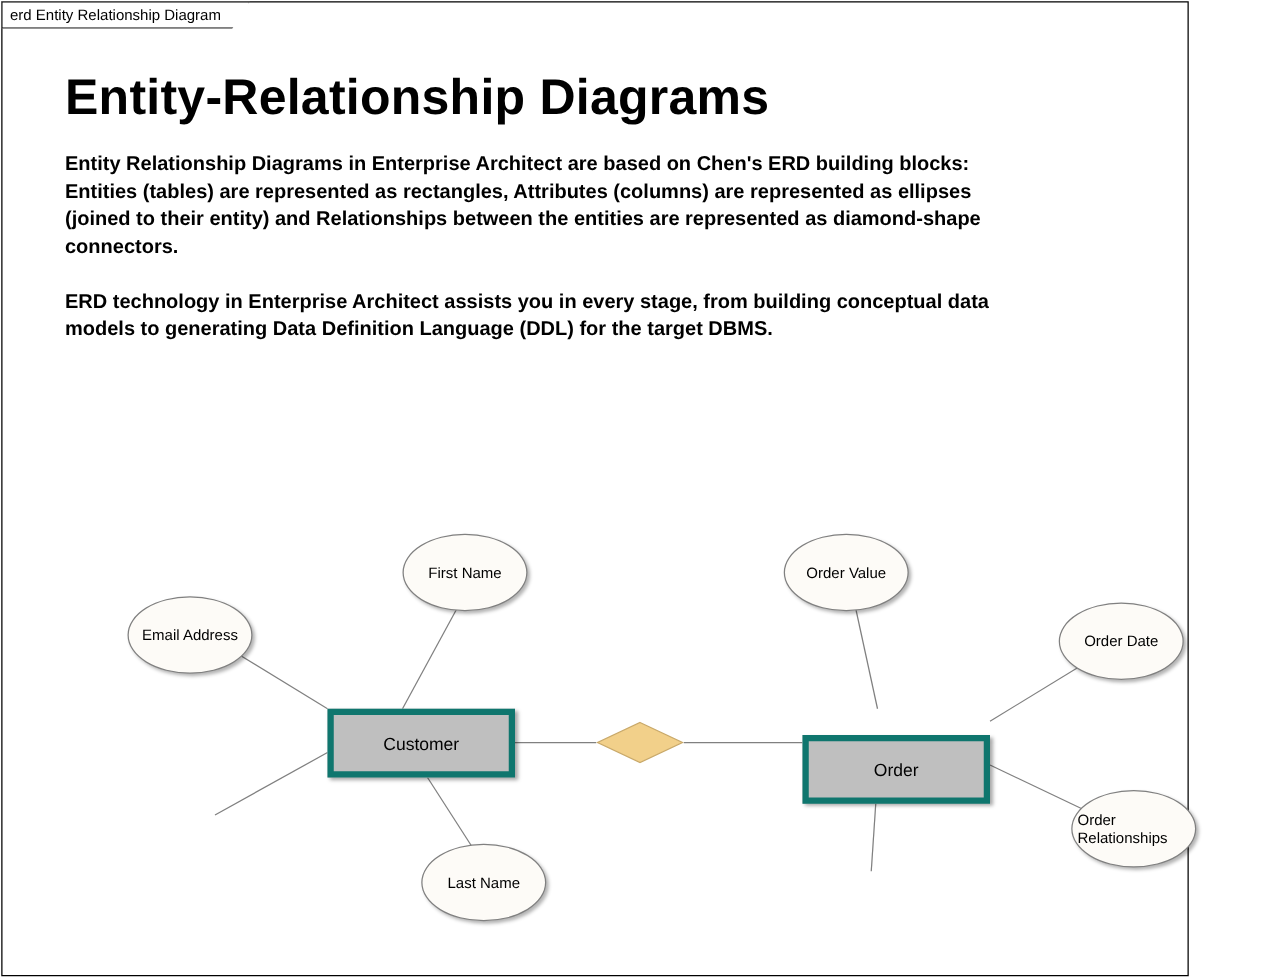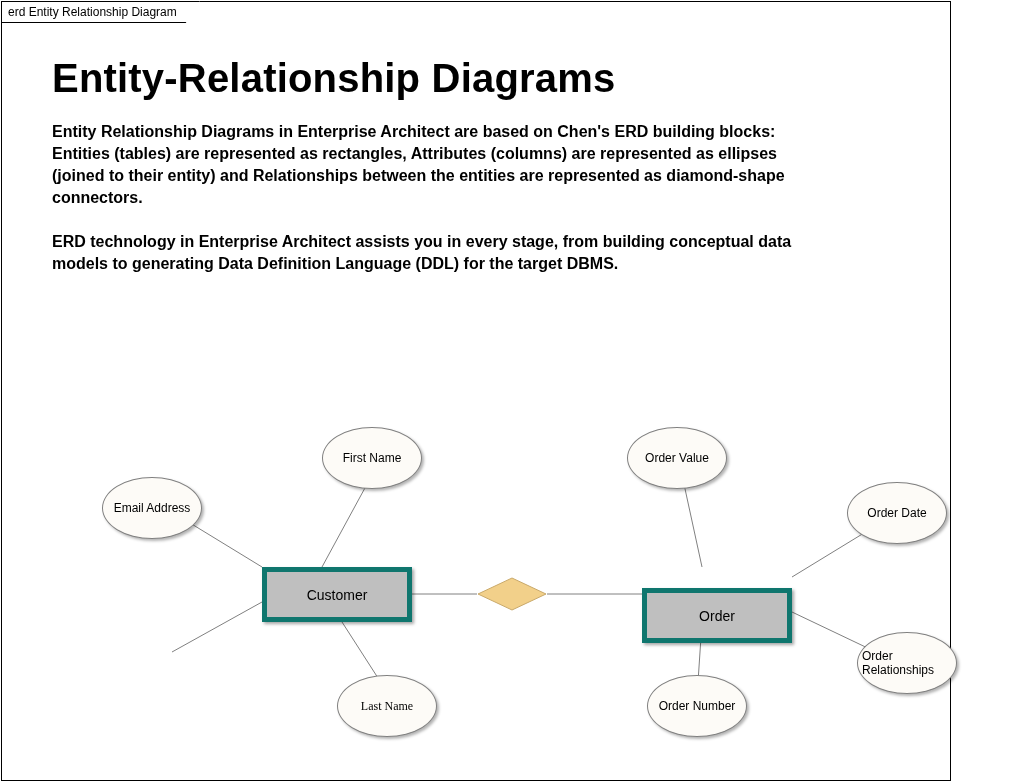--- a/index.html
+++ b/index.html
@@ -140,32 +140,29 @@
       <line x1="790" y1="230" x2="895" y2="280"></line>
       <line x1="700" y1="240" x2="695" y2="315"></line>
     </svg>
 
     <div class="attr" style="left:320px; top:45px;">
       <span>First Name</span>
     </div>
     <div class="attr" style="left:100px; top:95px;">
       <span>Email Address</span>
     </div>
-    <div class="attr" style="left:335px; top:293px;font-family:Liberation Serif, serif;">
+    <div class="attr" style="left:335px; top:293px;">
       <span>Last Name</span>
     </div>
 
     <div class="attr" style="left:625px; top:45px;">
       <span>Order Value</span>
     </div>
     <div class="attr" style="left:845px; top:100px;">
       <span>Order Date</span>
-    </div>
-    <div class="attr" style="left:645px; top:293px;">
-      <span>Order Number</span>
     </div>
     <div class="attr" style="left:855px; top:250px;">
       <span>Order Relationships</span>
     </div>
 
     <div class="entity" style="left:260px; top:185px;">
       <span>Customer</span>
     </div>
     <div class="entity" style="left:640px; top:185px;margin-top:21px;">
       <span>Order</span>

